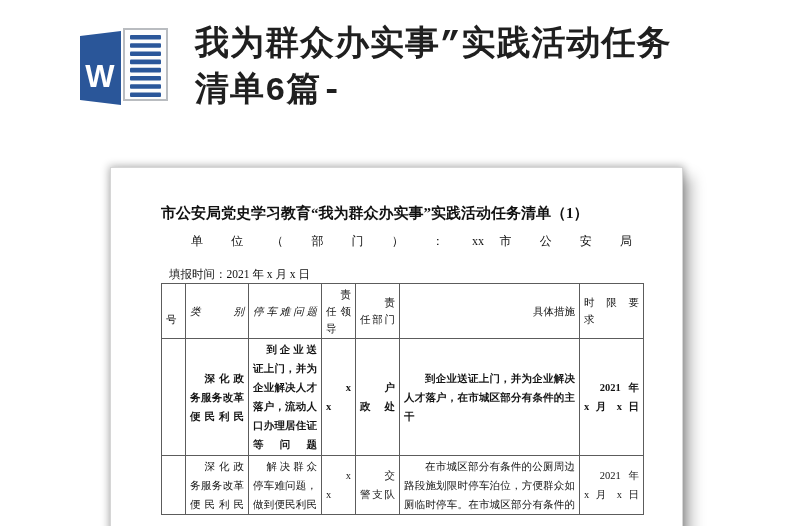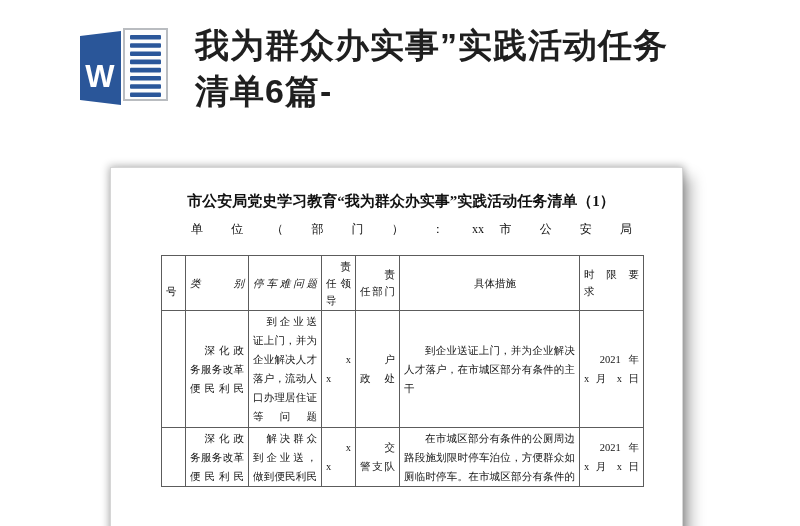--- a/index.html
+++ b/index.html
@@ -5,54 +5,54 @@
   html,body{margin:0;padding:0;}
   body{
     width:800px;height:526px;position:relative;overflow:hidden;
     background:#ffffff;font-family:"Liberation Serif", serif;color:#1a1a1a;
   }
   
   .file-header{position:absolute;left:0;top:0;width:800px;height:140px;}
   .word-icon{position:absolute;left:80px;top:26px;width:92px;height:84px;display:block;}
   .doc-filename{
     position:absolute;left:195px;top:22px;width:505px;
-    font-family:Liberation Sans, sans-serif;font-weight:700;
+    font-family:Liberation Mono, monospace;font-weight:700;
     font-size:34px;line-height:46px;letter-spacing:1px;color:#1f1f1f;
   }
   
   .page{
     position:absolute;left:110px;top:167px;width:573px;height:392px;
     box-sizing:border-box;background:#ffffff;
     border:1px solid #d6d6d6;
     box-shadow:0 0 8px 1px rgba(0,0,0,0.30), 9px 10px 13px 0 rgba(0,0,0,0.26);
     padding:14px 41px 0 50px;
   }
   .doc-title{
-    margin-top:8px;text-align:center;font-weight:700;
+    margin-top:20px;text-align:left;font-weight:700;
     font-size:15px;line-height:22px;color:#111;white-space:nowrap;
   }
   .unit-line{
     margin:9px 9px 18px 30px;font-size:12px;line-height:16px;color:#111;
     text-align:justify;text-align-last:justify;
   }
   .date-line{margin:4px 0 0 8px;font-size:11.5px;line-height:15px;color:#111;}
   
   table.task{border-collapse:collapse;table-layout:fixed;width:482px;margin-top:1px;}
   table.task td{
     border:1px solid #5c5c5c;font-size:10.5px;color:#141414;
     vertical-align:middle;padding:0 4px;overflow:hidden;
   }
   thead td{line-height:17px;height:54px;}
   tbody td{line-height:19px;}
-  tr.r1 td{height:116px;}
+  tr.r1 td{height:116px;font-weight:bold;}
   tr.r2 td{height:58px;}
   .dist{white-space:pre-line;text-align:justify;text-align-last:justify;}
   .pad10{padding:0 10px;font-style:italic;}
   .p3{padding:0 3px;}
-  .head-measure{text-align:center;text-indent:11px;padding:0 10px;}
+  .head-measure{text-align:right;text-indent:11px;padding:0 10px;}
   .measure{text-align:justify;text-indent:2em;padding:2px 5px;}
   .clip{height:57px;overflow:hidden;}
 </style>
 </head>
 <body>
 
 <div class="file-header">
   <svg class="word-icon" viewBox="0 0 92 84" xmlns="http://www.w3.org/2000/svg">
     <rect x="44" y="3" width="43" height="71" fill="#fdfdfd" stroke="#b9bcc0" stroke-width="2"></rect>
     <g fill="#2b579a">
@@ -67,20 +67,21 @@
     </g>
     <polygon points="0,10 41,5 41,79 0,74" fill="#2a5699"></polygon>
     <text x="20" y="61" text-anchor="middle" font-family="Liberation Sans, sans-serif" font-size="31" font-weight="bold" fill="#ffffff">W</text>
   </svg>
   <div class="doc-filename">我为群众办实事”实践活动任务清单6篇-</div>
 </div>
 
 <div class="page">
   <div class="doc-title">市公安局党史学习教育“我为群众办实事”实践活动任务清单（1）</div>
   <div class="unit-line">单 位 （ 部 门 ） ： xx 市 公 安 局</div>
+  <div class="date-line">填报时间：2021 年 x 月 x 日</div>
 
   <table class="task">
     <colgroup>
       <col style="width:24px">
         <col style="width:63px">
         <col style="width:73px">
         <col style="width:34px">
       <col style="width:44px">
         <col style="width:180px">
         <col style="width:64px">
@@ -120,21 +121,21 @@
         <td class="measure">到企业送证上门，并为企业解决人才落户，在市城区部分有条件的主干</td>
         <td class="dist">　2021 年
 x 月 x 日</td>
       </tr>
       <tr class="r2">
         <td></td>
         <td class="dist">　深化政
 务服务改革
 便民利民</td>
         <td class="dist p3">　解决群众
-到企业送，
+停车难问题，
 做到便民利民</td>
         <td class="dist">　x
 x</td>
         <td class="dist">　交
 警支队</td>
         <td class="measure">
           <div class="clip">在市城区部分有条件的公厕周边路段施划限时停车泊位，方便群众如厕临时停车。在市城区部分有条件的主干</div>
         </td>
         <td class="dist">　2021 年
 x 月 x 日</td>

